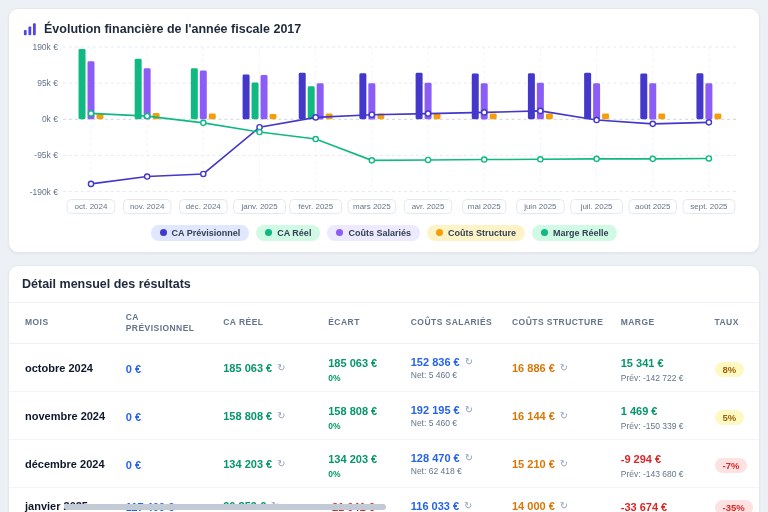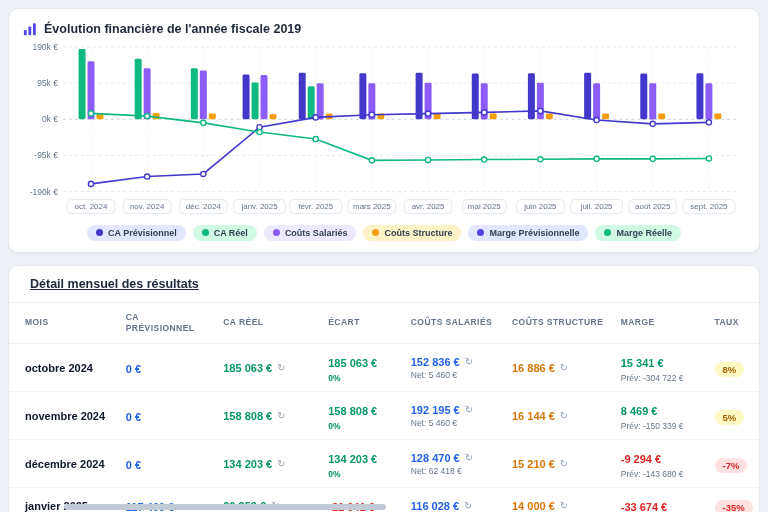--- a/index.html
+++ b/index.html
@@ -31,22 +31,22 @@
   .pill {
     display:inline-flex; align-items:center; gap:5px;
     padding:3px 9px; border-radius:999px;
     font-size:9px; font-weight:700; color:#334155;
     cursor:pointer; white-space:nowrap;
   }
   .dot { width:7px; height:7px; border-radius:50%; display:inline-block; }
   
   .table-card { margin-top:12px; overflow:hidden; }
   .table-title {
-    padding:11px 21px; font-size:12.5px; font-weight:700;
-    border-bottom:1px solid #eef1f5; color:#1e293b;text-decoration:underline;
+    padding:11px 13px; font-size:12.5px; font-weight:700;
+    border-bottom:1px solid #eef1f5; color:#1e293b;
   }
   table { width:100%; border-collapse:collapse; table-layout:fixed; }
   thead th {
     font-size:8.5px; font-weight:700; color:#64748b;
     text-transform:uppercase; letter-spacing:.45px; text-align:left;
     padding:9px 8px; border-bottom:1px solid #eef1f5; line-height:1.35;
   }
   thead th:first-child, tbody td:first-child { padding-left:16px; }
   tbody td { padding:9px 8px 8px 8px; border-bottom:1px solid #f1f5f9; vertical-align:middle; }
   .mois { font-size:11px; font-weight:700; color:#0f172a; }
@@ -79,21 +79,21 @@
 
   <section class="card chart-card">
     <div class="card-header">
       <span class="chart-icon">
         <svg width="14" height="14" viewBox="0 0 16 16">
           <rect x="1" y="9" width="3.2" height="6" rx="1" fill="#4f46e5"></rect>
           <rect x="6.2" y="5" width="3.2" height="10" rx="1" fill="#4f46e5"></rect>
           <rect x="11.4" y="1.5" width="3.2" height="13.5" rx="1" fill="#4f46e5"></rect>
         </svg>
       </span>
-      <h1>Évolution financière de l'année fiscale 2019</h1>
+      <h1>Évolution financière de l'année fiscale 2017</h1>
     </div>
     <svg id="chart-svg" viewBox="0 0 724 181">
         <line x1="68.16666666666667" x2="68.16666666666667" y1="6" y2="151" stroke="#f1f4f8" stroke-dasharray="3 3"></line>
         <line x1="124.5" x2="124.5" y1="6" y2="151" stroke="#f1f4f8" stroke-dasharray="3 3"></line>
         <line x1="180.83333333333334" x2="180.83333333333334" y1="6" y2="151" stroke="#f1f4f8" stroke-dasharray="3 3"></line>
         <line x1="237.16666666666666" x2="237.16666666666666" y1="6" y2="151" stroke="#f1f4f8" stroke-dasharray="3 3"></line>
         <line x1="293.5" x2="293.5" y1="6" y2="151" stroke="#f1f4f8" stroke-dasharray="3 3"></line>
         <line x1="349.8333333333333" x2="349.8333333333333" y1="6" y2="151" stroke="#f1f4f8" stroke-dasharray="3 3"></line>
         <line x1="406.1666666666667" x2="406.1666666666667" y1="6" y2="151" stroke="#f1f4f8" stroke-dasharray="3 3"></line>
         <line x1="462.5" x2="462.5" y1="6" y2="151" stroke="#f1f4f8" stroke-dasharray="3 3"></line>
@@ -210,24 +210,20 @@
           <span>CA Réel</span>
         </span>
         <span class="pill" style="background: rgb(237, 233, 254);">
           <span class="dot" style="background: rgb(139, 92, 246);"></span>
           <span>Coûts Salariés</span>
         </span>
         <span class="pill" style="background: rgb(254, 243, 199);">
           <span class="dot" style="background: rgb(245, 158, 11);"></span>
           <span>Coûts Structure</span>
         </span>
-        <span class="pill" style="background: rgb(224, 231, 255);">
-          <span class="dot" style="background: rgb(79, 70, 229);"></span>
-          <span>Marge Prévisionnelle</span>
-        </span>
         <span class="pill" style="background: rgb(209, 250, 229);">
           <span class="dot" style="background: rgb(16, 185, 129);"></span>
           <span>Marge Réelle</span>
         </span>
       </div>
   </section>
 
   <section class="card table-card">
     <div class="table-title">Détail mensuel des résultats</div>
     <table>
@@ -277,21 +273,21 @@
     <div class="sub">Net: 5 460 €</div>
   </td>
   <td>
               <div class="cell">
                 <span class="v orange">16 886 €</span>
                 <span class="refresh">↻</span>
               </div>
             </td>
   <td>
     <span class="v pos">15 341 €</span>
-    <div class="sub">Prév: -304 722 €</div>
+    <div class="sub">Prév: -142 722 €</div>
   </td>
   <td><span class="badge warn">8%</span></td>
 </tr>
 <tr>
   <td>
               <div class="mois">novembre 2024</div>
             </td>
   <td><span class="v blue">0 €</span></td>
   <td>
               <div class="cell">
@@ -310,21 +306,21 @@
               </div>
     <div class="sub">Net: 5 460 €</div>
   </td>
   <td>
               <div class="cell">
                 <span class="v orange">16 144 €</span>
                 <span class="refresh">↻</span>
               </div>
             </td>
   <td>
-    <span class="v pos">8 469 €</span>
+    <span class="v pos">1 469 €</span>
     <div class="sub">Prév: -150 339 €</div>
   </td>
   <td><span class="badge warn">5%</span></td>
 </tr>
 <tr>
   <td>
               <div class="mois">décembre 2024</div>
             </td>
   <td><span class="v blue">0 €</span></td>
   <td>
@@ -366,21 +362,21 @@
                 <span class="v pos">96 359 €</span>
                 <span class="refresh">↻</span>
               </div>
             </td>
   <td>
     <span class="v neg">-21 041 €</span>
     
   </td>
   <td>
     <div class="cell">
-                <span class="v blue">116 028 €</span>
+                <span class="v blue">116 033 €</span>
                 <span class="refresh">↻</span>
               </div>
 
   </td>
   <td>
               <div class="cell">
                 <span class="v orange">14 000 €</span>
                 <span class="refresh">↻</span>
               </div>
             </td>

